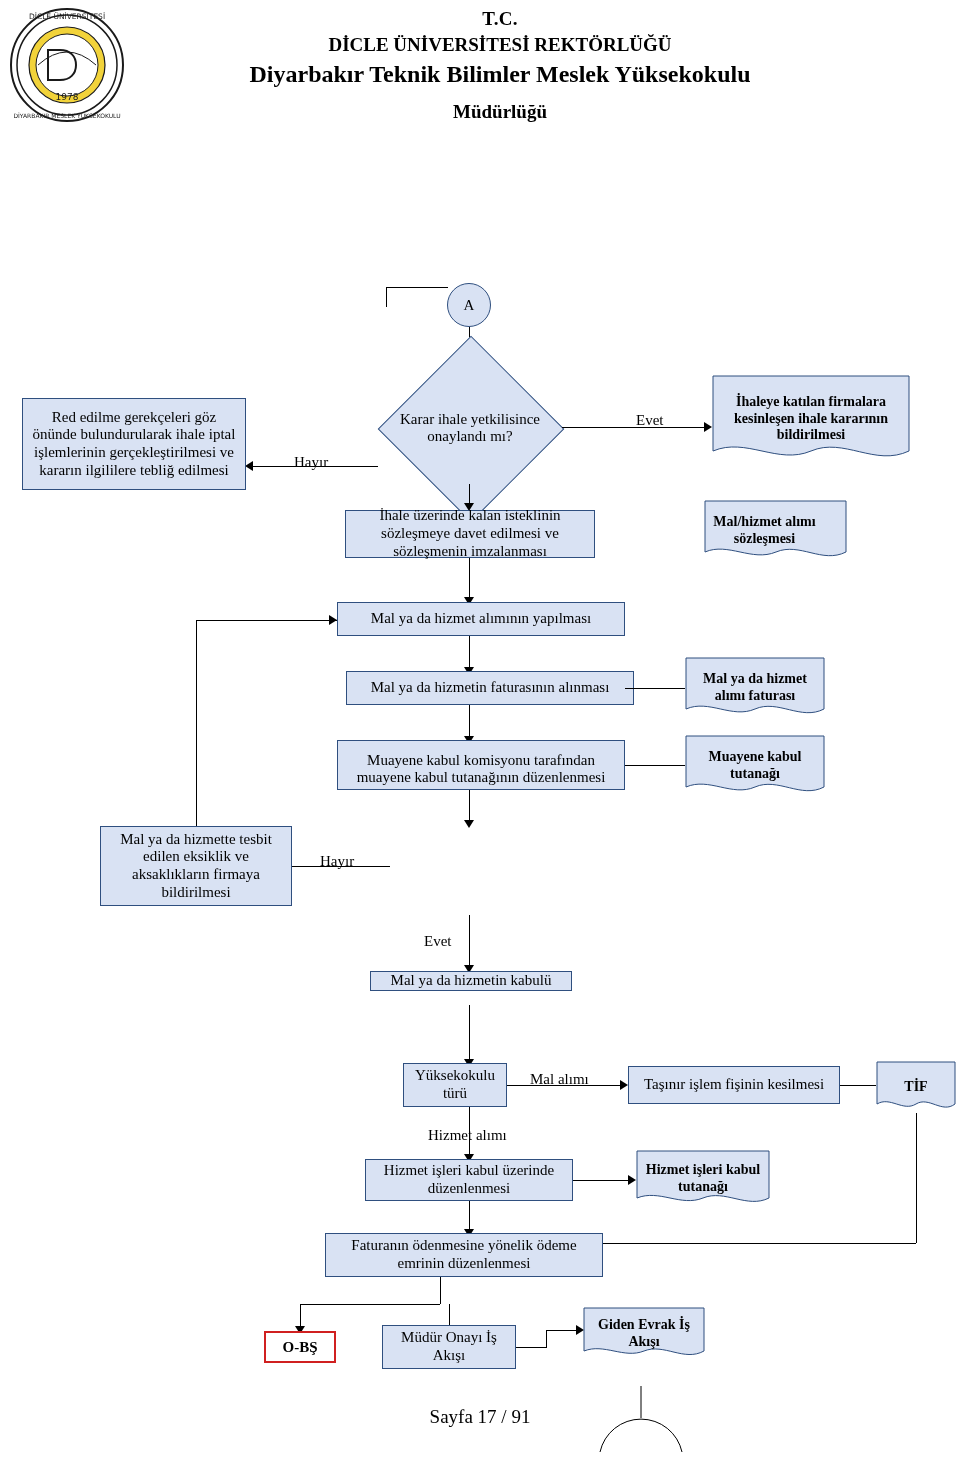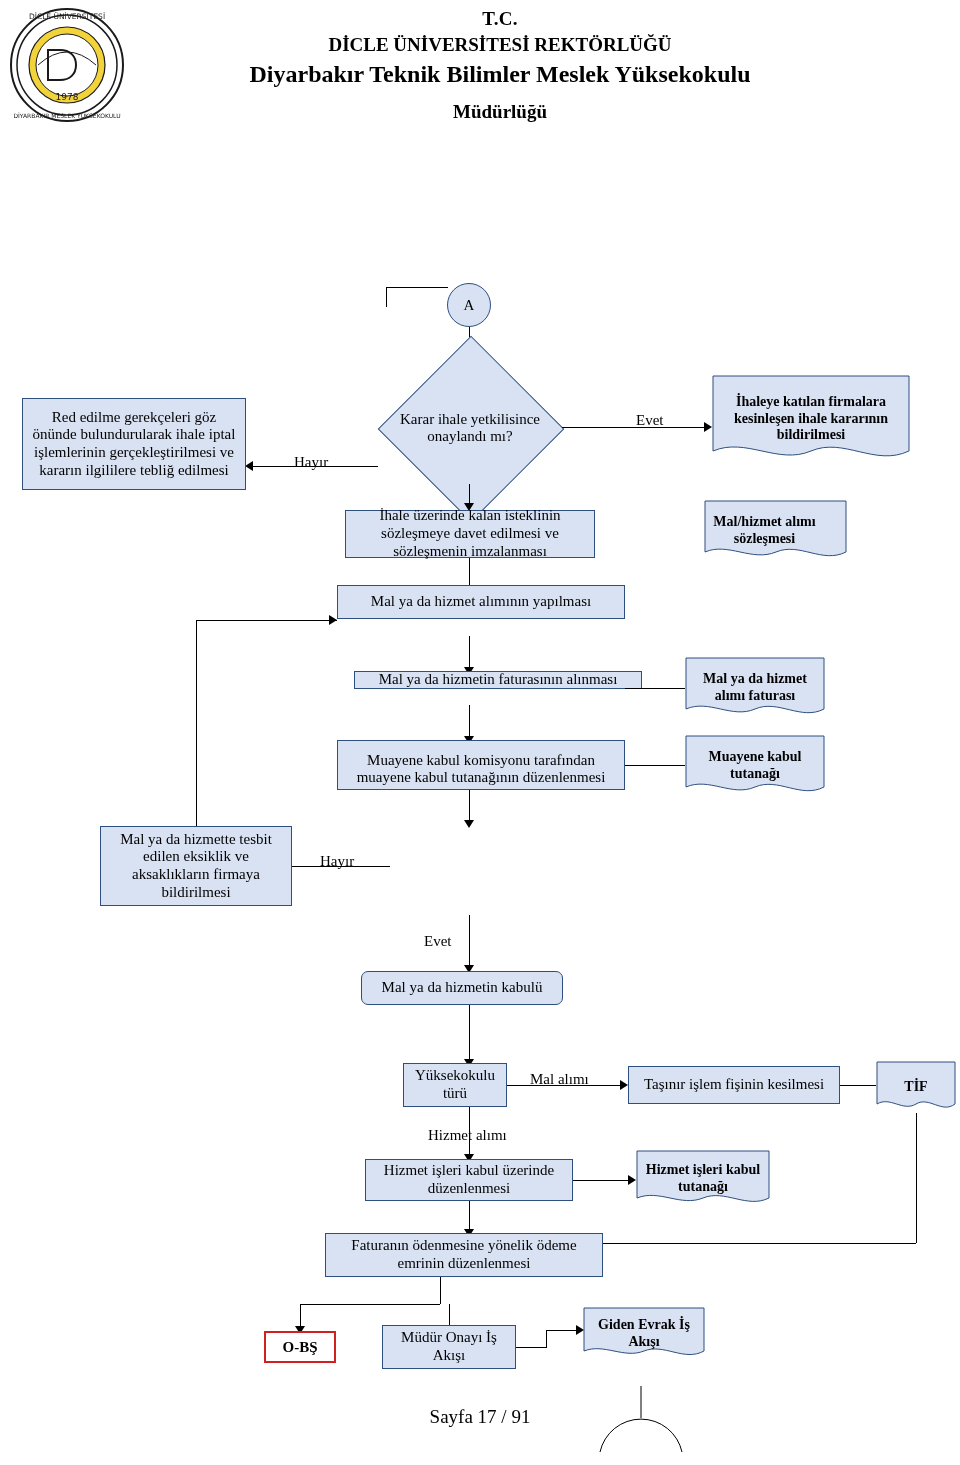--- a/index.html
+++ b/index.html
@@ -176,28 +176,28 @@
   <div class="doc" style="left:692px; top:500px; width:121px; height:62px;margin-left:12px;">
     <svg width="143" height="62" viewBox="0 0 143 62" preserveAspectRatio="none">
       <path d="M1,1 L142,1 L142,52 C118,64 96,42 72,52 C48,62 24,42 1,52 Z" fill="#d9e2f3" stroke="#2f4f7f" stroke-width="1"></path>
     </svg>
     <div class="doclabel">Mal/hizmet alımı sözleşmesi</div>
   </div>
 
   <div class="ln vline" style="left:469px; top:558px; height:42px;"></div>
   <div class="arrow down" style="left:464px; top:597px;"></div>
 
-  <div class="node" style="left:337px; top:585px; width:288px; height:34px;">
+  <div class="node" style="left:337px; top:602px; width:288px; height:34px;">
     <span>Mal ya da hizmet alımının yapılması</span>
   </div>
 
   <div class="ln vline" style="left:469px; top:636px; height:34px;"></div>
   <div class="arrow down" style="left:464px; top:667px;"></div>
 
-  <div class="node" style="left:354px; top:671px; width:288px; height:18px;">
+  <div class="node" style="left:346px; top:671px; width:288px; height:34px;">
     <span>Mal ya da hizmetin faturasının alınması</span>
   </div>
 
   <div class="ln hline" style="left:625px; top:688px; width:60px;"></div>
 
   <div class="doc" style="left:685px; top:657px; width:140px; height:62px;">
     <svg width="140" height="62" viewBox="0 0 140 62" preserveAspectRatio="none">
       <path d="M1,1 L139,1 L139,52 C116,64 93,42 70,52 C47,62 24,42 1,52 Z" fill="#d9e2f3" stroke="#2f4f7f" stroke-width="1"></path>
     </svg>
     <div class="doclabel">Mal ya da hizmet alımı faturası</div>
@@ -232,21 +232,21 @@
   </div>
 
   <div class="ln vline" style="left:196px; top:620px; height:206px;"></div>
   <div class="ln hline" style="left:196px; top:620px; width:141px;"></div>
   <div class="arrow right" style="left:329px; top:615px;"></div>
 
   <div class="ln vline" style="left:469px; top:915px; height:53px;"></div>
   <div class="arrow down" style="left:464px; top:965px;"></div>
   <div class="edge-label" style="left:424px; top:933px;">Evet</div>
 
-  <div class="node" style="left:361px; top:971px; width:202px; height:34px;border-radius:7px;">
+  <div class="node" style="left:370px; top:971px; width:202px; height:20px;">
     <span>Mal ya da hizmetin kabulü</span>
   </div>
 
   <div class="ln vline" style="left:469px; top:1005px; height:56px;"></div>
   <div class="arrow down" style="left:464px; top:1059px;"></div>
 
   <div class="node" style="left:403px; top:1063px; width:104px; height:44px;">
     <span>Yüksekokulu türü</span>
   </div>
 

